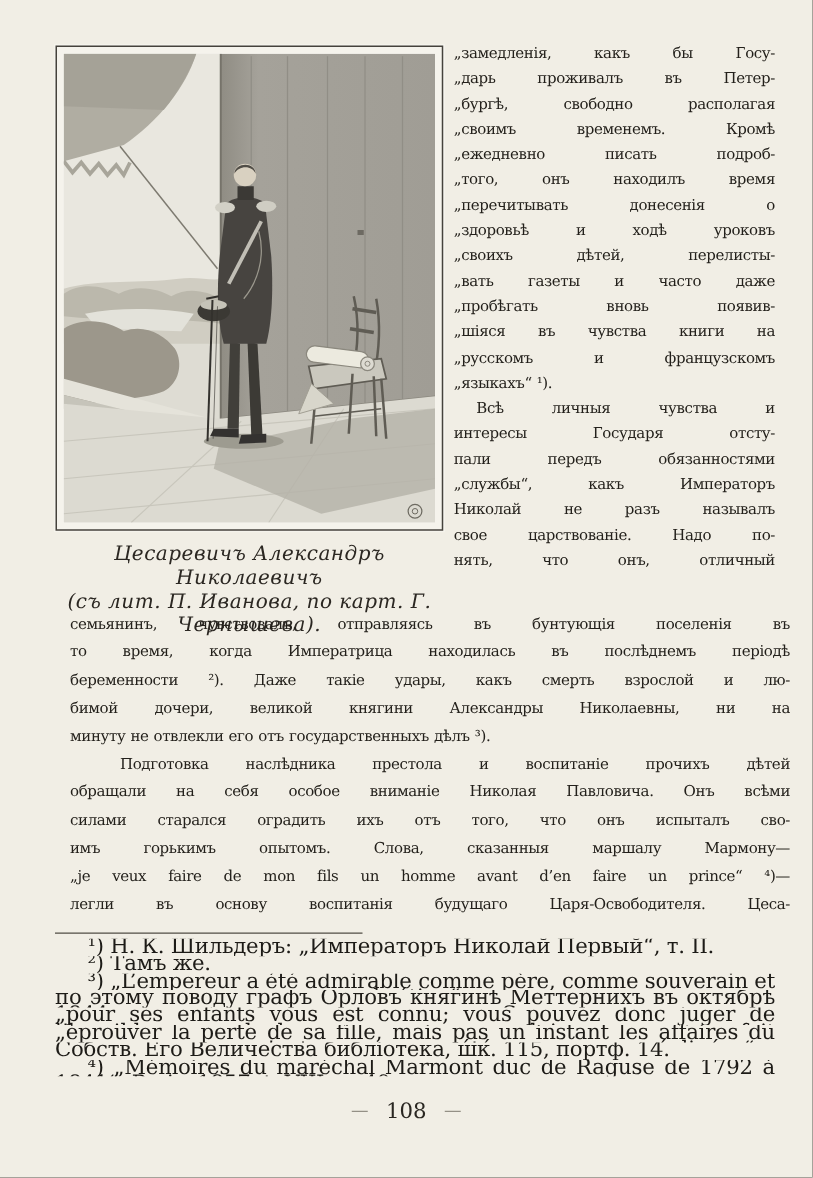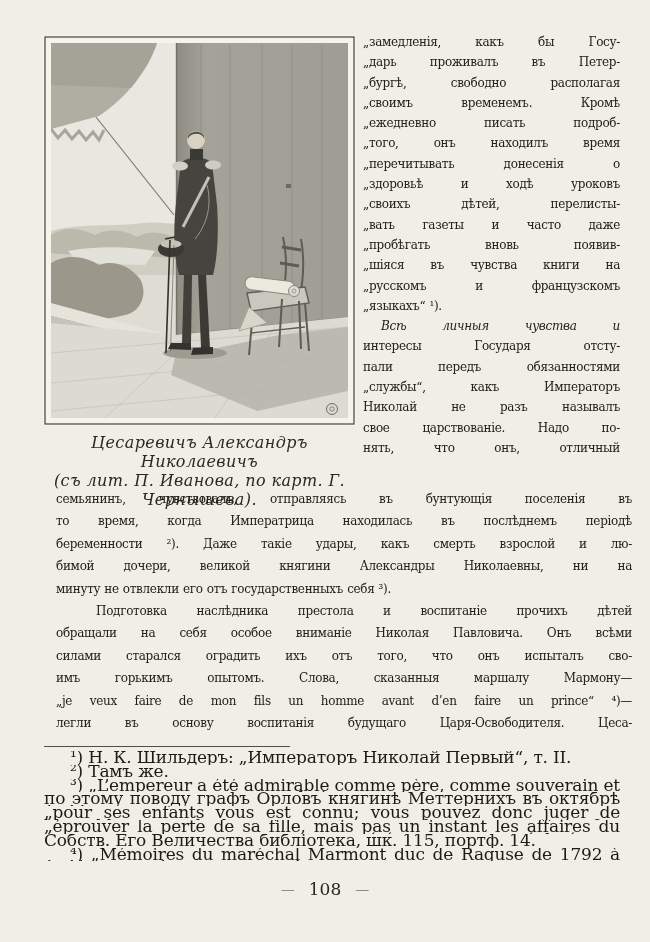--- a/index.html
+++ b/index.html
@@ -21,21 +21,21 @@
   .col{position:absolute;left:363px;top:32px;width:257px;}
   .body-text{position:absolute;left:44px;top:488px;width:576px;margin-left:12px;}
   .ln{
     font-size:12px;letter-spacing:-0.3px;word-spacing:.5px;
     text-align:justify;text-align-last:justify;
     overflow:hidden;white-space:normal;
   }
   .col .ln{line-height:20.3px;max-height:20.3px;}
   .body-text .ln{line-height:22.4px;max-height:22.4px;}
   .ln.endp{text-align-last:left;}
-  .ln.ind-col{text-indent:18px;font-style:italic;}
+  .ln.ind-col{text-indent:18px;}
   .ln.ind-body{text-indent:40px;}
   
   .fnrule{position:absolute;left:44px;top:746px;width:246px;height:1px;background:#514d45;}
   .fns{position:absolute;left:44px;top:751px;width:576px;}
   .fn{
     font-size:17px;line-height:13.8px;max-height:13.8px;overflow:hidden;
     letter-spacing:-0.2px;color:#1d1b17;
     text-align:justify;text-align-last:justify;
   }
   .fn.endp{text-align-last:left;}
@@ -206,21 +206,21 @@
     <div class="ln">Николай не разъ называлъ</div>
     <div class="ln">свое царствованіе. Надо по-</div>
     <div class="ln">нять, что онъ, отличный</div>
   </div>
 
   <div class="body-text">
     <div class="ln">семьянинъ, чувствовалъ, отправляясь въ бунтующія поселенія въ</div>
     <div class="ln">то время, когда Императрица находилась въ послѣднемъ періодѣ</div>
     <div class="ln">беременности ²). Даже такіе удары, какъ смерть взрослой и лю-</div>
     <div class="ln">бимой дочери, великой княгини Александры Николаевны, ни на</div>
-    <div class="ln endp">минуту не отвлекли его отъ государственныхъ себя ³).</div>
+    <div class="ln endp">минуту не отвлекли его отъ государственныхъ дѣлъ ³).</div>
     <div class="ln ind-body">Подготовка наслѣдника престола и воспитаніе прочихъ дѣтей</div>
     <div class="ln">обращали на себя особое вниманіе Николая Павловича. Онъ всѣми</div>
     <div class="ln">силами старался оградить ихъ отъ того, что онъ испыталъ сво-</div>
     <div class="ln">имъ горькимъ опытомъ. Слова, сказанныя маршалу Мармону—</div>
     <div class="ln">„je veux faire de mon fils un homme avant d’en faire un prince“ ⁴)—</div>
     <div class="ln">легли въ основу воспитанія будущаго Царя-Освободителя. Цеса-</div>
   </div>
 
   <div class="fnrule"></div>
   <div class="fns">

